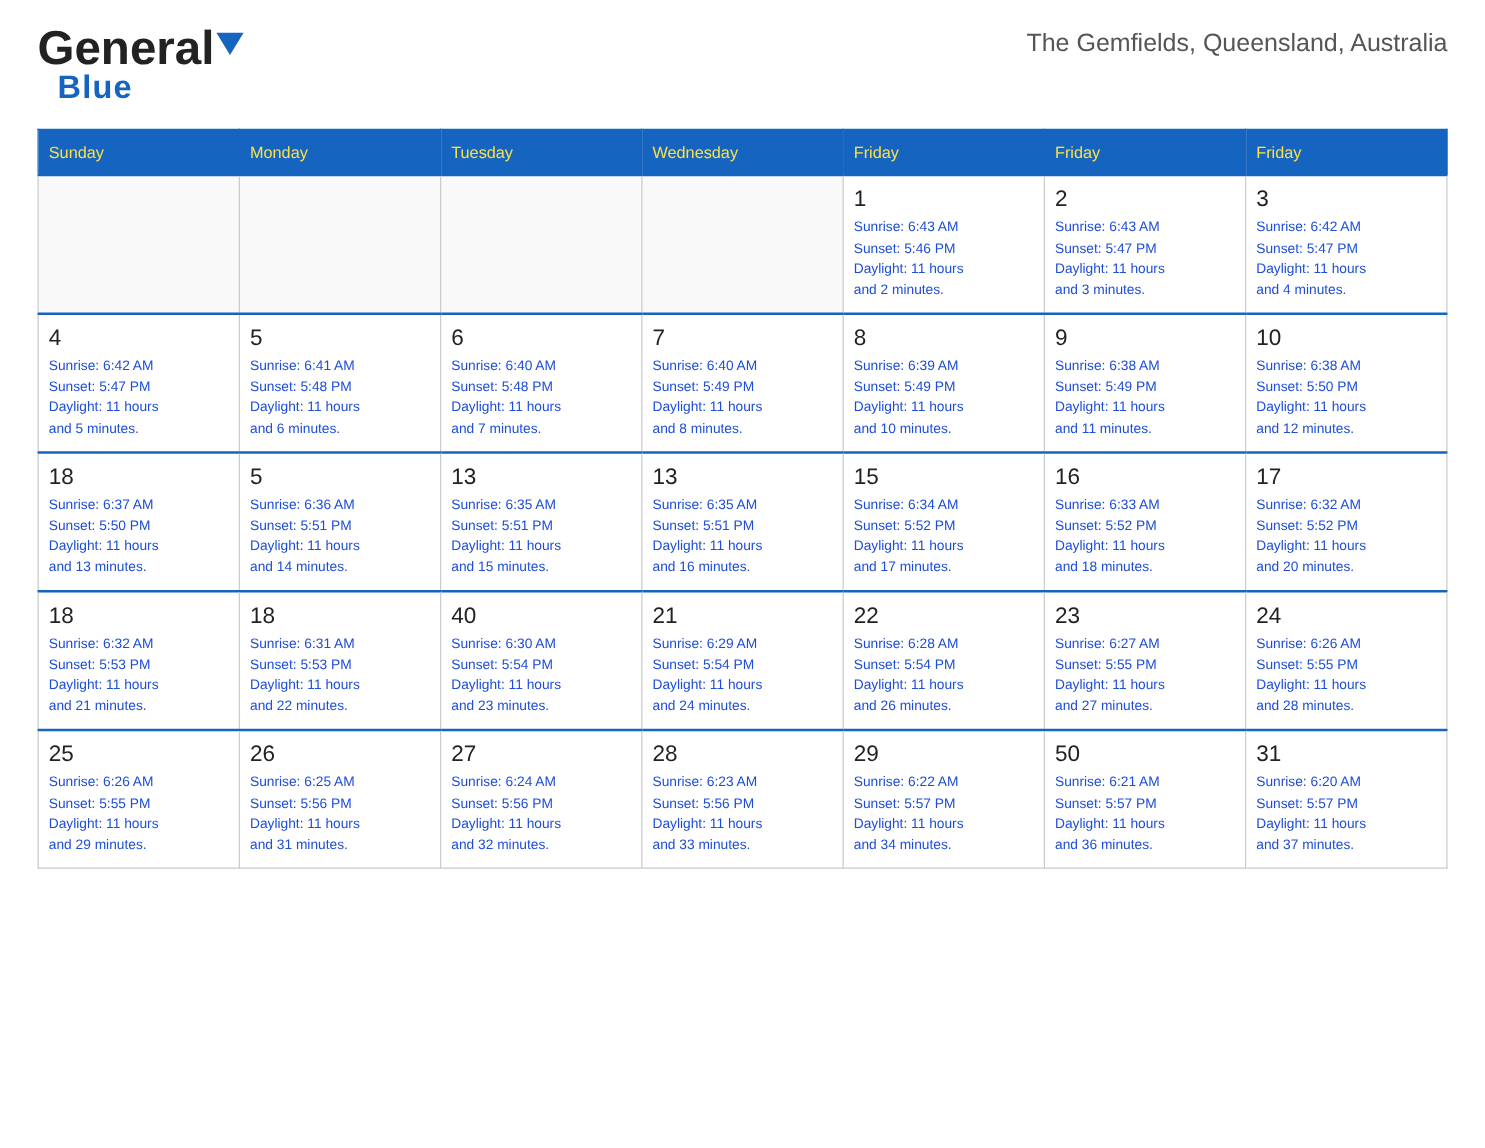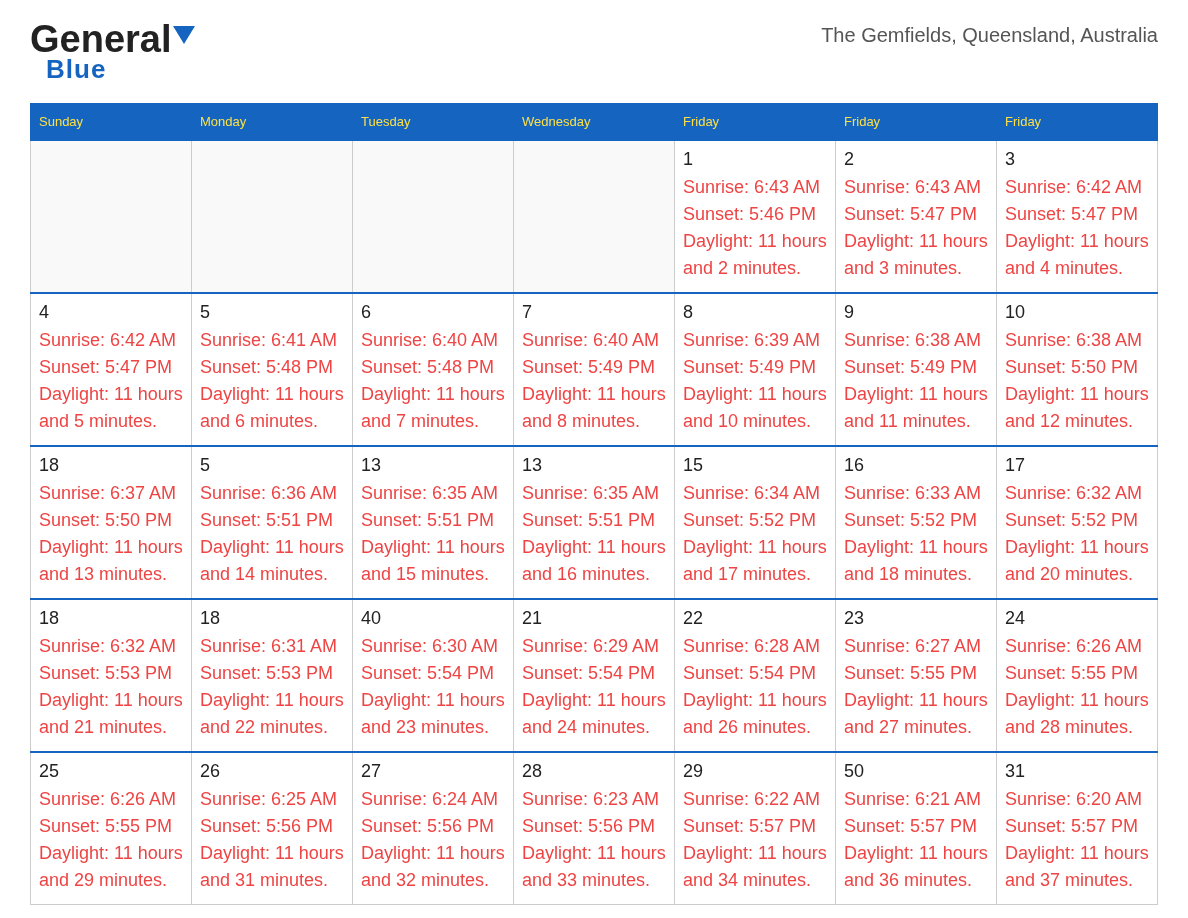--- a/index.html
+++ b/index.html
@@ -61,23 +61,23 @@
       background: #f9f9f9;
     }
     .day-number {
       font-size: 18px;
       color: #222;
       font-weight: normal;
       display: block;
       margin-bottom: 4px;
     }
     .day-info {
-      font-size: 18px;
+      font-size: 11px;
       line-height: 1.5;
-      color: #ef4444;
+      color: #1d4ed8;
     }
     tr.week-row td {
       border-top: 2px solid #1565c0;
     }
   </style>
 </head>
 <body>
 
 <div class="header-area">
   <div class="logo-area">

